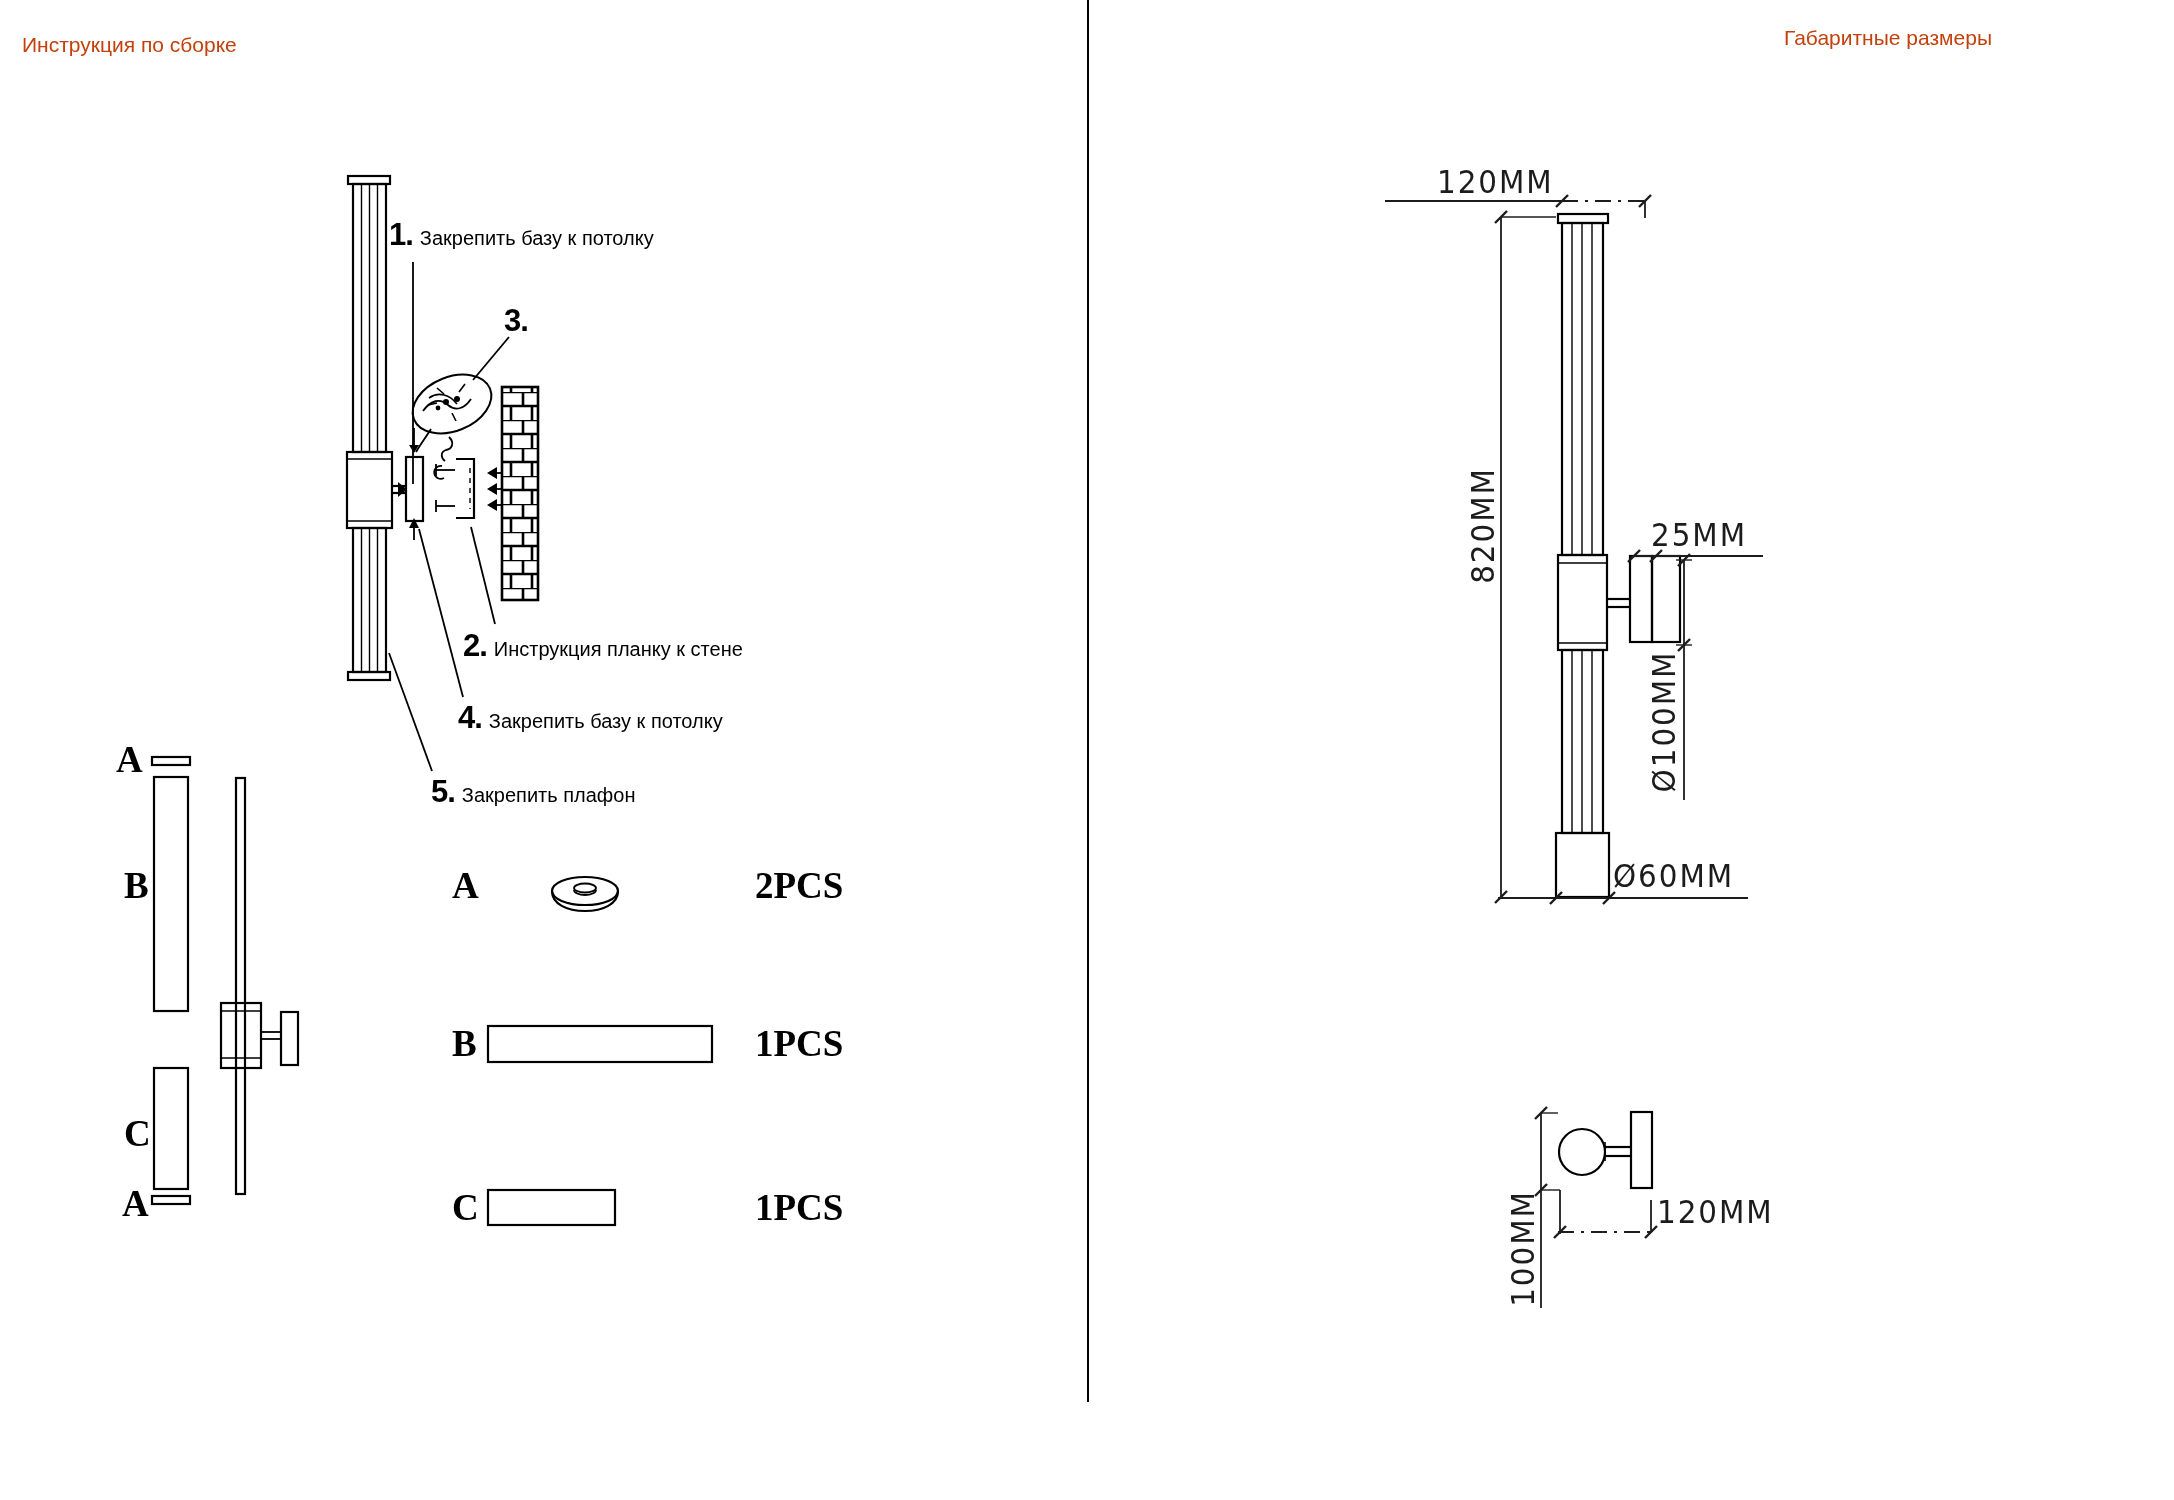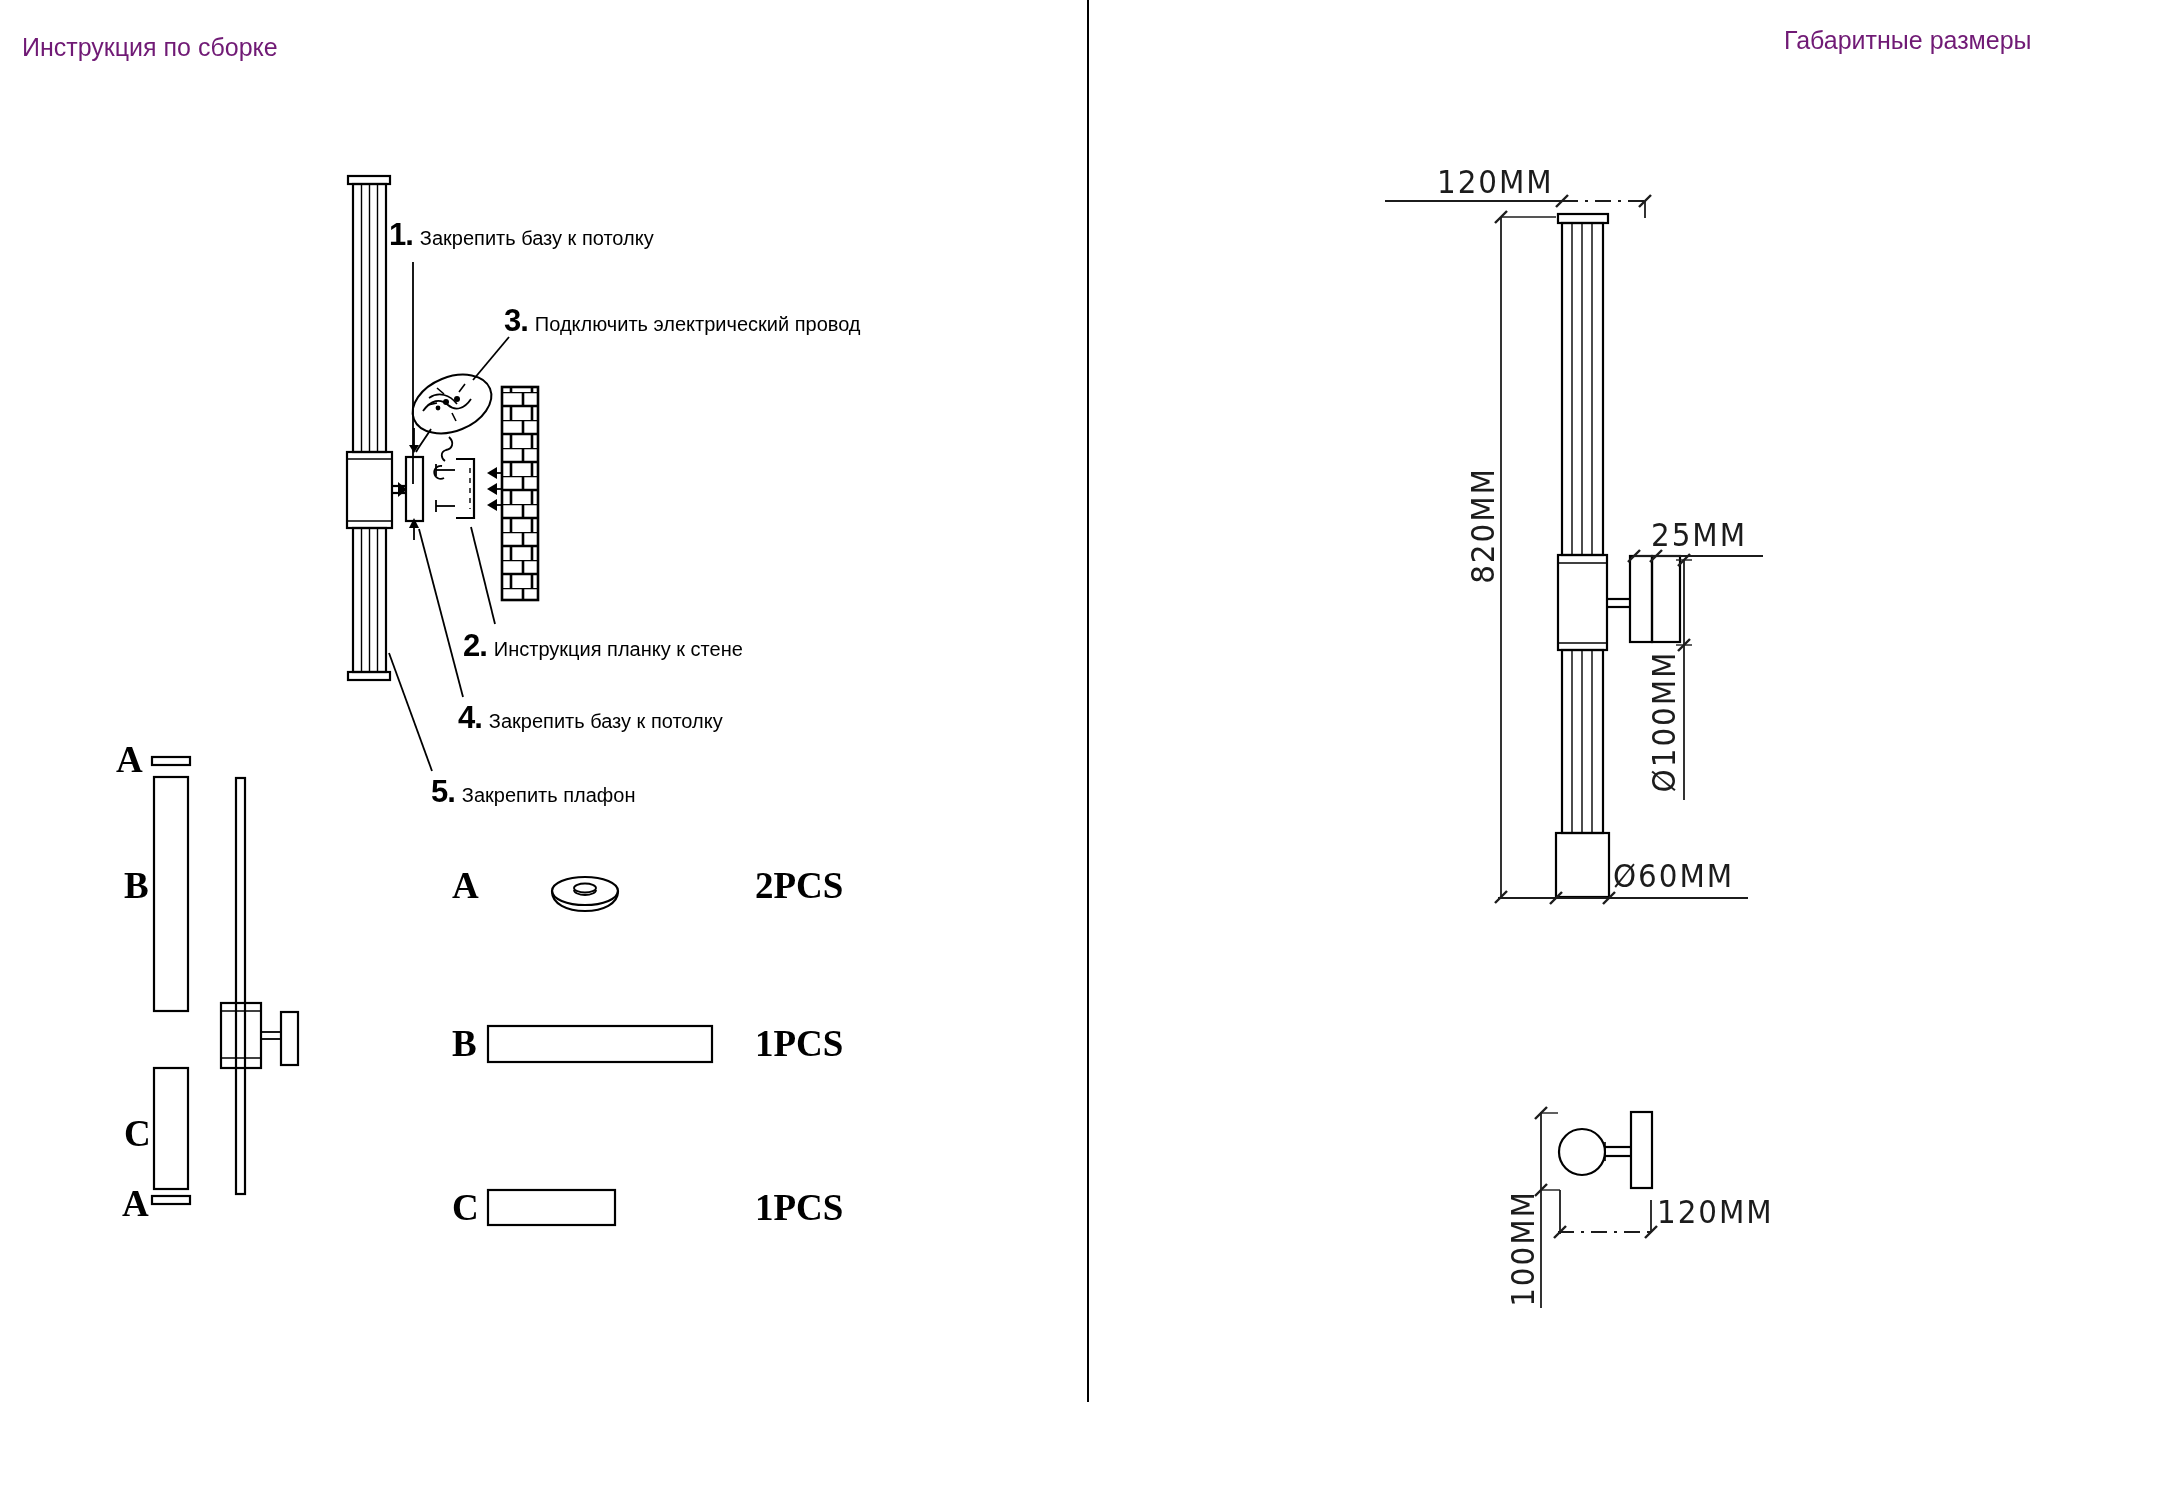--- a/index.html
+++ b/index.html
@@ -1,20 +1,20 @@
 <!DOCTYPE html>
 <html><head>
 <meta charset="utf-8">
 <style>
   html,body{margin:0;padding:0;background:#fff;}
   .page{position:relative;width:2174px;height:1500px;background:#fff;overflow:hidden;
         font-family:"Liberation Sans",sans-serif;color:#000;}
   .abs{position:absolute;white-space:nowrap;}
   svg{position:absolute;left:0;top:0;}
-  .title{font-size:25px;color:#701a75;}
+  .title{font-size:21px;color:#c2410c;}
   .footer-text{font-size:31px;transform:translateX(-50%);}
   .step{display:flex;align-items:baseline;gap:7px;}
   .step-num{font-weight:700;font-size:31px;letter-spacing:-1px;}
   .step-text{font-size:20px;}
   .serif-label{font-family:"Liberation Serif",serif;font-weight:700;font-size:37px;}
   .dim{font-family:"DejaVu Sans",sans-serif;font-size:30px;color:#1c1c1c;letter-spacing:2px;
        transform:scale(0.98,1.05);transform-origin:left top;}
   .dim-rot{transform:rotate(-90deg) scale(0.98,1.05);transform-origin:center center;text-align:center;}
 </style>
 </head>
@@ -208,21 +208,20 @@
   <div class="abs title" style="left:22px;top:33px;">Инструкция по сборке</div>
 
   <div class="abs title" style="left:1784px;top:26px;">Габаритные размеры</div>
 
   <div class="abs step" style="left:389px;top:217px;">
     <span class="step-num">1.</span>
     <span class="step-text">Закрепить базу к потолку</span>
   </div>
   <div class="abs step" style="left:504px;top:303px;">
     <span class="step-num">3.</span>
-    <span class="step-text">Подключить электрический провод</span>
   </div>
   <div class="abs step" style="left:463px;top:628px;">
     <span class="step-num">2.</span>
     <span class="step-text">Инструкция планку к стене</span>
   </div>
   <div class="abs step" style="left:458px;top:700px;">
     <span class="step-num">4.</span>
     <span class="step-text">Закрепить базу к потолку</span>
   </div>
   <div class="abs step" style="left:431px;top:774px;">

